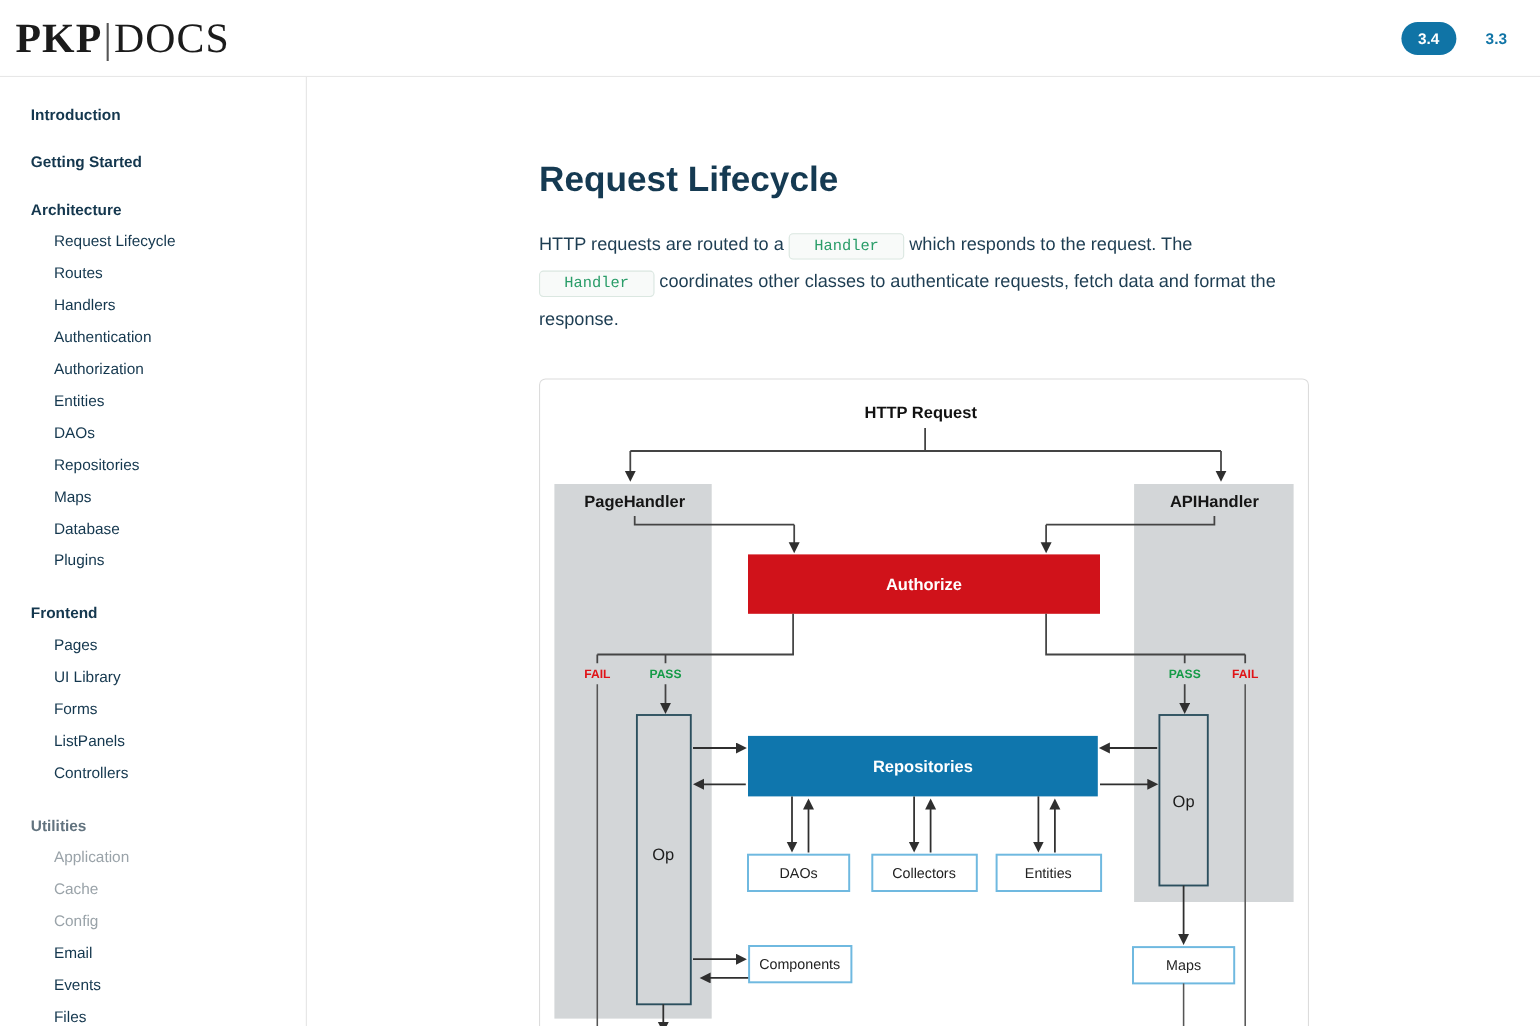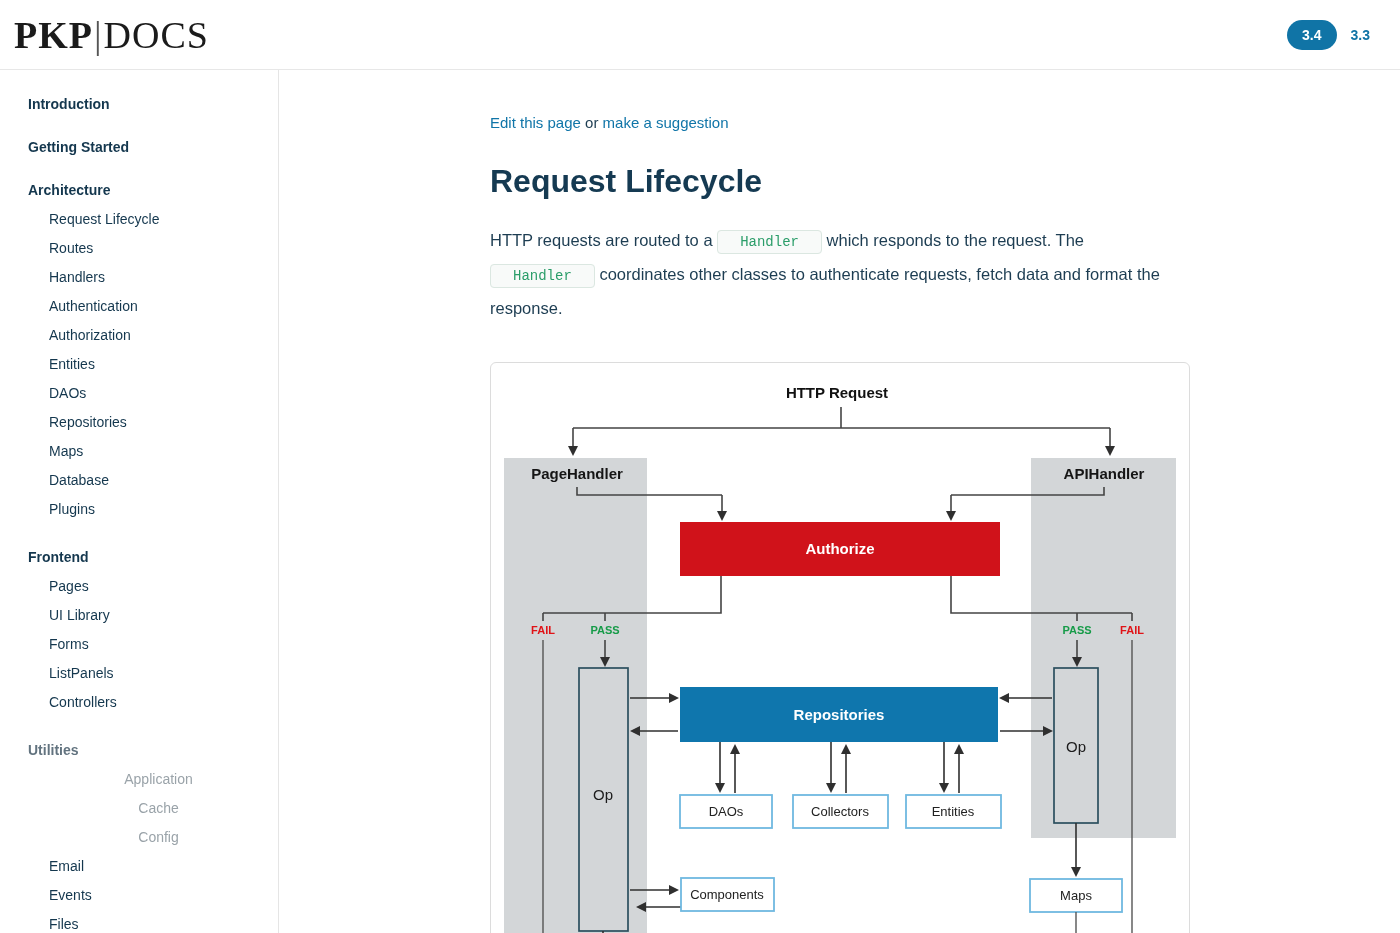--- a/index.html
+++ b/index.html
@@ -8,36 +8,36 @@
 
   
   .header { position: absolute; top: 0; left: 0; width: 1400px; height: 70px;
     background: #fff; border-bottom: 1px solid #e7e7e7; z-index: 5; }
   .logo { position: absolute; left: 14px; top: 13px; font-family: "Liberation Serif", serif;
     font-size: 38px; color: #1b1b1b; letter-spacing: 1px; cursor: pointer; text-align: center; }
   .logo .lp { font-weight: 700; }
   .logo .lsep { font-weight: 400; color: #555; padding: 0 1px; }
   .logo .ls { font-weight: 400; }
   .versions { position: absolute; right: 30px; top: 0; height: 70px; display: flex;
-    align-items: center; gap: 14px; }
+    align-items: center; gap: 27px; }
   .version-pill { background: #1074a6; color: #fff; font-weight: 700; font-size: 14px;
     padding: 7px 15px; border-radius: 17px; cursor: pointer; }
   .version-link { color: #1074a6; font-weight: 700; font-size: 14px; cursor: pointer; }
 
   
   .sidebar { position: absolute; top: 70px; left: 0; width: 279px; height: 863px;
     background: #fff; border-right: 1px solid #e5e5e5; overflow: hidden; }
   .sidebar-inner { padding: 25px 10px 0 28px; }
   .nav-section { margin-bottom: 24px; }
   .nav-header { color: #14374e; font-size: 14px; font-weight: 700; line-height: 19px;
     margin-bottom: 5px; cursor: pointer; }
   .nav-header.muted { color: #62737f; }
   .nav-item { color: #14374e; font-size: 14px; line-height: 29px; padding-left: 21px;
     cursor: pointer; white-space: nowrap; }
-  .nav-item.muted { color: #9aa3a9; text-align: center; }
+  .nav-item.muted { color: #9aa3a9; }
 
   
   .main { position: absolute; top: 70px; left: 280px; width: 1120px; height: 863px;
     overflow: hidden; }
   .content { margin-left: 210px; width: 700px; padding-top: 44px; }
   .edit-line { font-size: 15px; line-height: 18px; color: #1d3d52; }
   .edit-line a { color: #1075a8; text-decoration: none; cursor: pointer; }
   .page-title { margin-top: 29px; color: #153a52; font-size: 32px; font-weight: 700;
     line-height: 40px; }
   .lead { margin-top: 23px; color: #1d3d52; font-size: 16.5px; line-height: 32px; }
@@ -106,23 +106,20 @@
         <div class="nav-item muted">Config</div>
         <div class="nav-item">Email</div>
         <div class="nav-item">Events</div>
         <div class="nav-item">Files</div>
       </div>
     </div>
 </div>
 
 <div class="main">
   <div class="content">
-    <div class="edit-line">
-      <a>Edit this page</a><span> or </span><a>make a suggestion</a>
-    </div>
 
     <h1 class="page-title">Request Lifecycle</h1>
 
     <p class="lead" id="lead-paragraph"><span>HTTP requests are routed to a </span><code>Handler</code><span> which responds to the request. The </span><code>Handler</code><span> coordinates other classes to authenticate requests, fetch data and format the response.</span></p>
 
     <div class="diagram-card">
       <svg width="698" height="638" viewBox="0 0 698 638">
         <defs>
           <marker id="arr" markerUnits="userSpaceOnUse" markerWidth="11" markerHeight="11" refX="1" refY="5" orient="auto">
             <path d="M0,0 L10,5 L0,10 Z" fill="#2f2f2f"></path>

